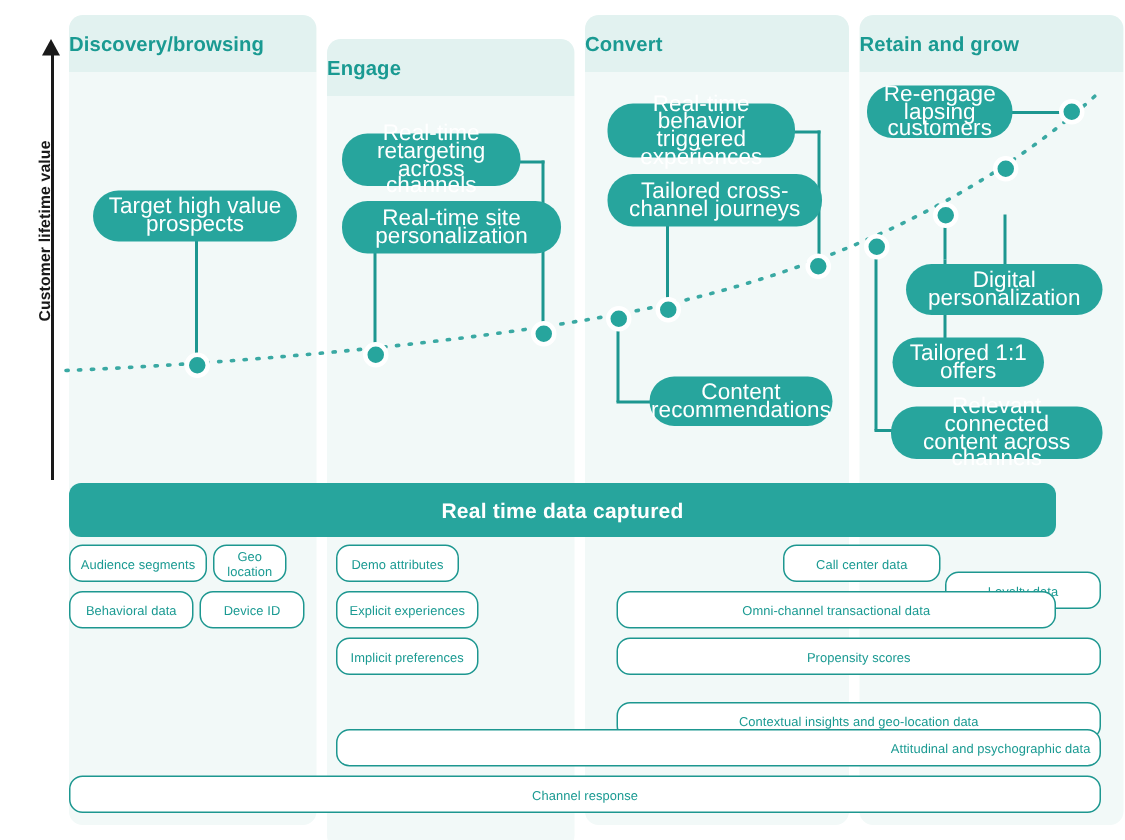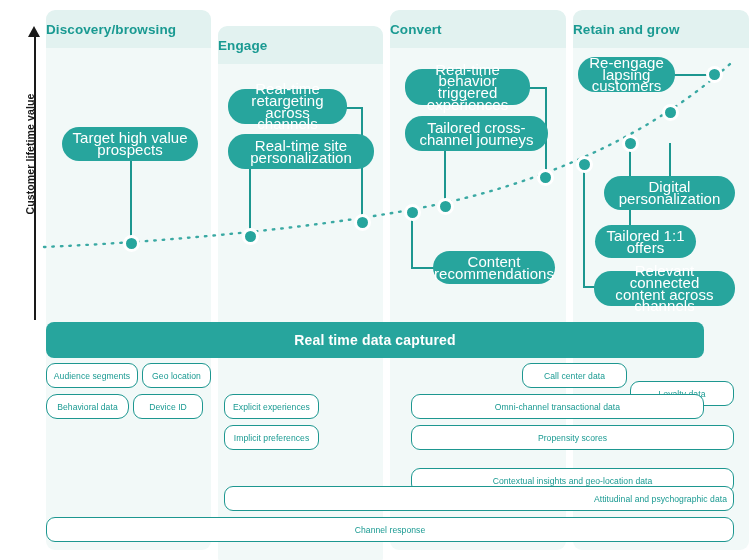--- a/index.html
+++ b/index.html
@@ -172,30 +172,33 @@
     <span>Relevant connected content across channels</span>
   </div>
 
   <div id="banner">
     <span id="banner-title">Real time data captured</span>
   </div>
 
   <div class="chip" style="left:46px;top:363px;width:92px;height:25px;">
     <span>Audience segments</span>
   </div>
-  <div class="chip" style="left:142px;top:363px;width:69px;height:25px;">
+  <div class="chip" style="left:142px;top:363px;width:49px;height:25px;">
     <span>Geo location</span>
   </div>
-  <div class="chip" style="left:46px;top:394px;width:83px;height:25px;border-radius:11px;">
+  <div class="chip" style="left:46px;top:394px;width:83px;height:25px;">
     <span>Behavioral data</span>
   </div>
   <div class="chip" style="left:133px;top:394px;width:70px;height:25px;">
     <span>Device ID</span>
   </div>
 
+  <div class="chip" style="left:224px;top:363px;width:82px;height:25px;">
+    <span>Demo attributes</span>
+  </div>
   <div class="chip" style="left:224px;top:394px;width:95px;height:25px;">
     <span>Explicit experiences</span>
   </div>
   <div class="chip" style="left:224px;top:425px;width:95px;height:25px;">
     <span>Implicit preferences</span>
   </div>
 
   <div class="chip" style="left:522px;top:363px;width:105px;height:25px;">
     <span>Call center data</span>
   </div>

